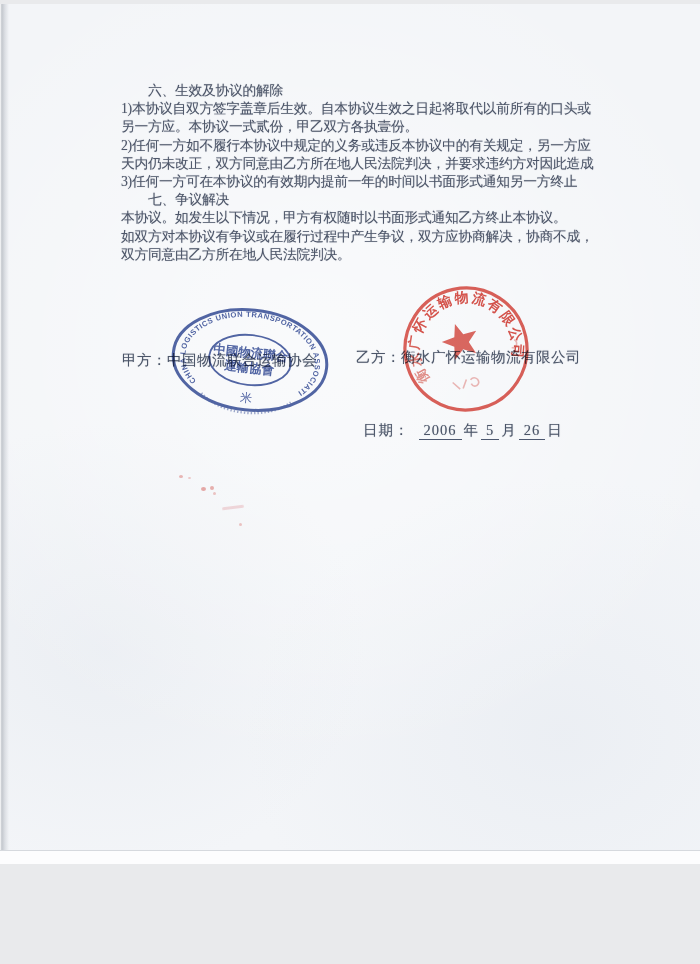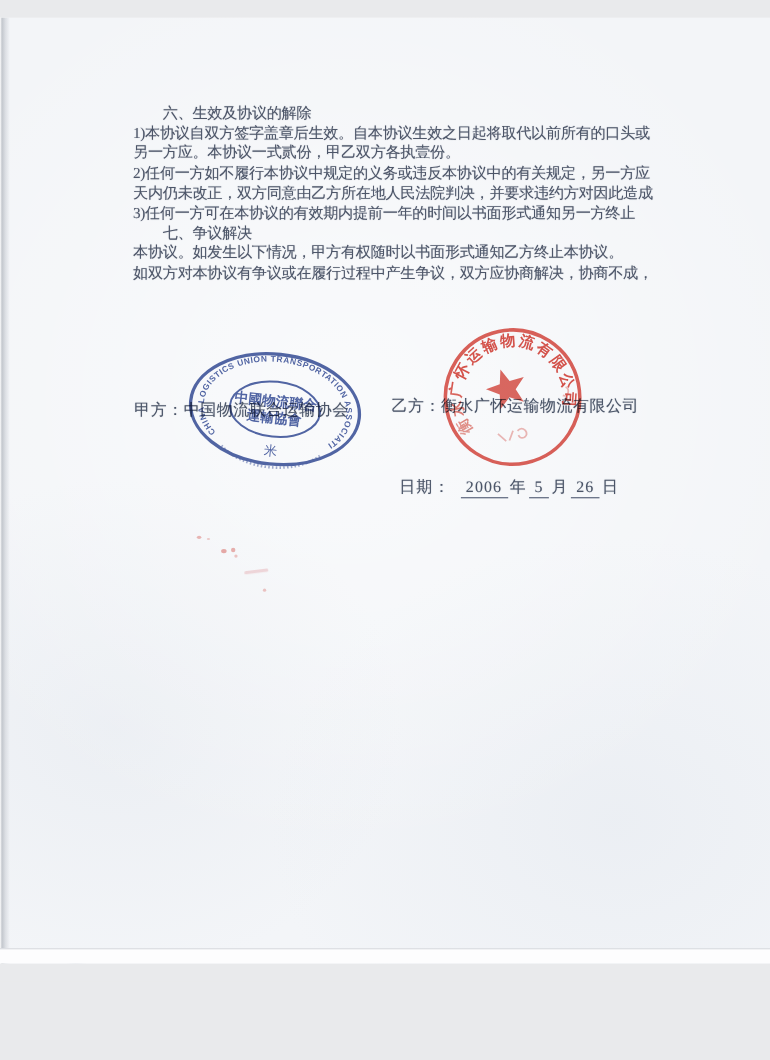--- a/index.html
+++ b/index.html
@@ -1,19 +1,19 @@
 <!DOCTYPE html>
 <html><head>
 <meta charset="utf-8">
 <style>
   html,body{margin:0;padding:0;background:#e9eaec;}
   .scan-page{
     position:relative;
     width:700px;height:860px;
-    margin:16px auto;
+    margin:4px auto;
     background:
       radial-gradient(ellipse 90% 70% at 45% 40%, rgba(255,255,255,.55), rgba(255,255,255,0) 70%),
       radial-gradient(ellipse 60% 40% at 80% 85%, rgba(226,231,238,.45), rgba(226,231,238,0) 75%),
       radial-gradient(ellipse 50% 35% at 15% 75%, rgba(224,229,236,.4), rgba(224,229,236,0) 75%),
       #f3f5f8;
     overflow:hidden;
     font-family:"Liberation Serif","DejaVu Serif",serif;
     text-decoration:underline;
   }
   
@@ -79,20 +79,21 @@
   <div class="body-text">
     <div class="line h">六、生效及协议的解除</div>
     <div class="line">1)本协议自双方签字盖章后生效。自本协议生效之日起将取代以前所有的口头或</div>
     <div class="line">另一方应。本协议一式贰份，甲乙双方各执壹份。</div>
     <div class="line">2)任何一方如不履行本协议中规定的义务或违反本协议中的有关规定，另一方应</div>
     <div class="line">天内仍未改正，双方同意由乙方所在地人民法院判决，并要求违约方对因此造成</div>
     <div class="line">3)任何一方可在本协议的有效期内提前一年的时间以书面形式通知另一方终止</div>
     <div class="line h">七、争议解决</div>
     <div class="line">本协议。如发生以下情况，甲方有权随时以书面形式通知乙方终止本协议。</div>
     <div class="line">如双方对本协议有争议或在履行过程中产生争议，双方应协商解决，协商不成，</div>
+    <div class="line">双方同意由乙方所在地人民法院判决。</div>
   </div>
 
   <div class="sig-row party-a">
     <span>甲方：</span><span>中国物流联合运输协会</span>
   </div>
   <div class="sig-row party-b">
     <span>乙方：</span><span>衡水广怀运输物流有限公司</span>
   </div>
 
   <div class="sig-row date-row">

